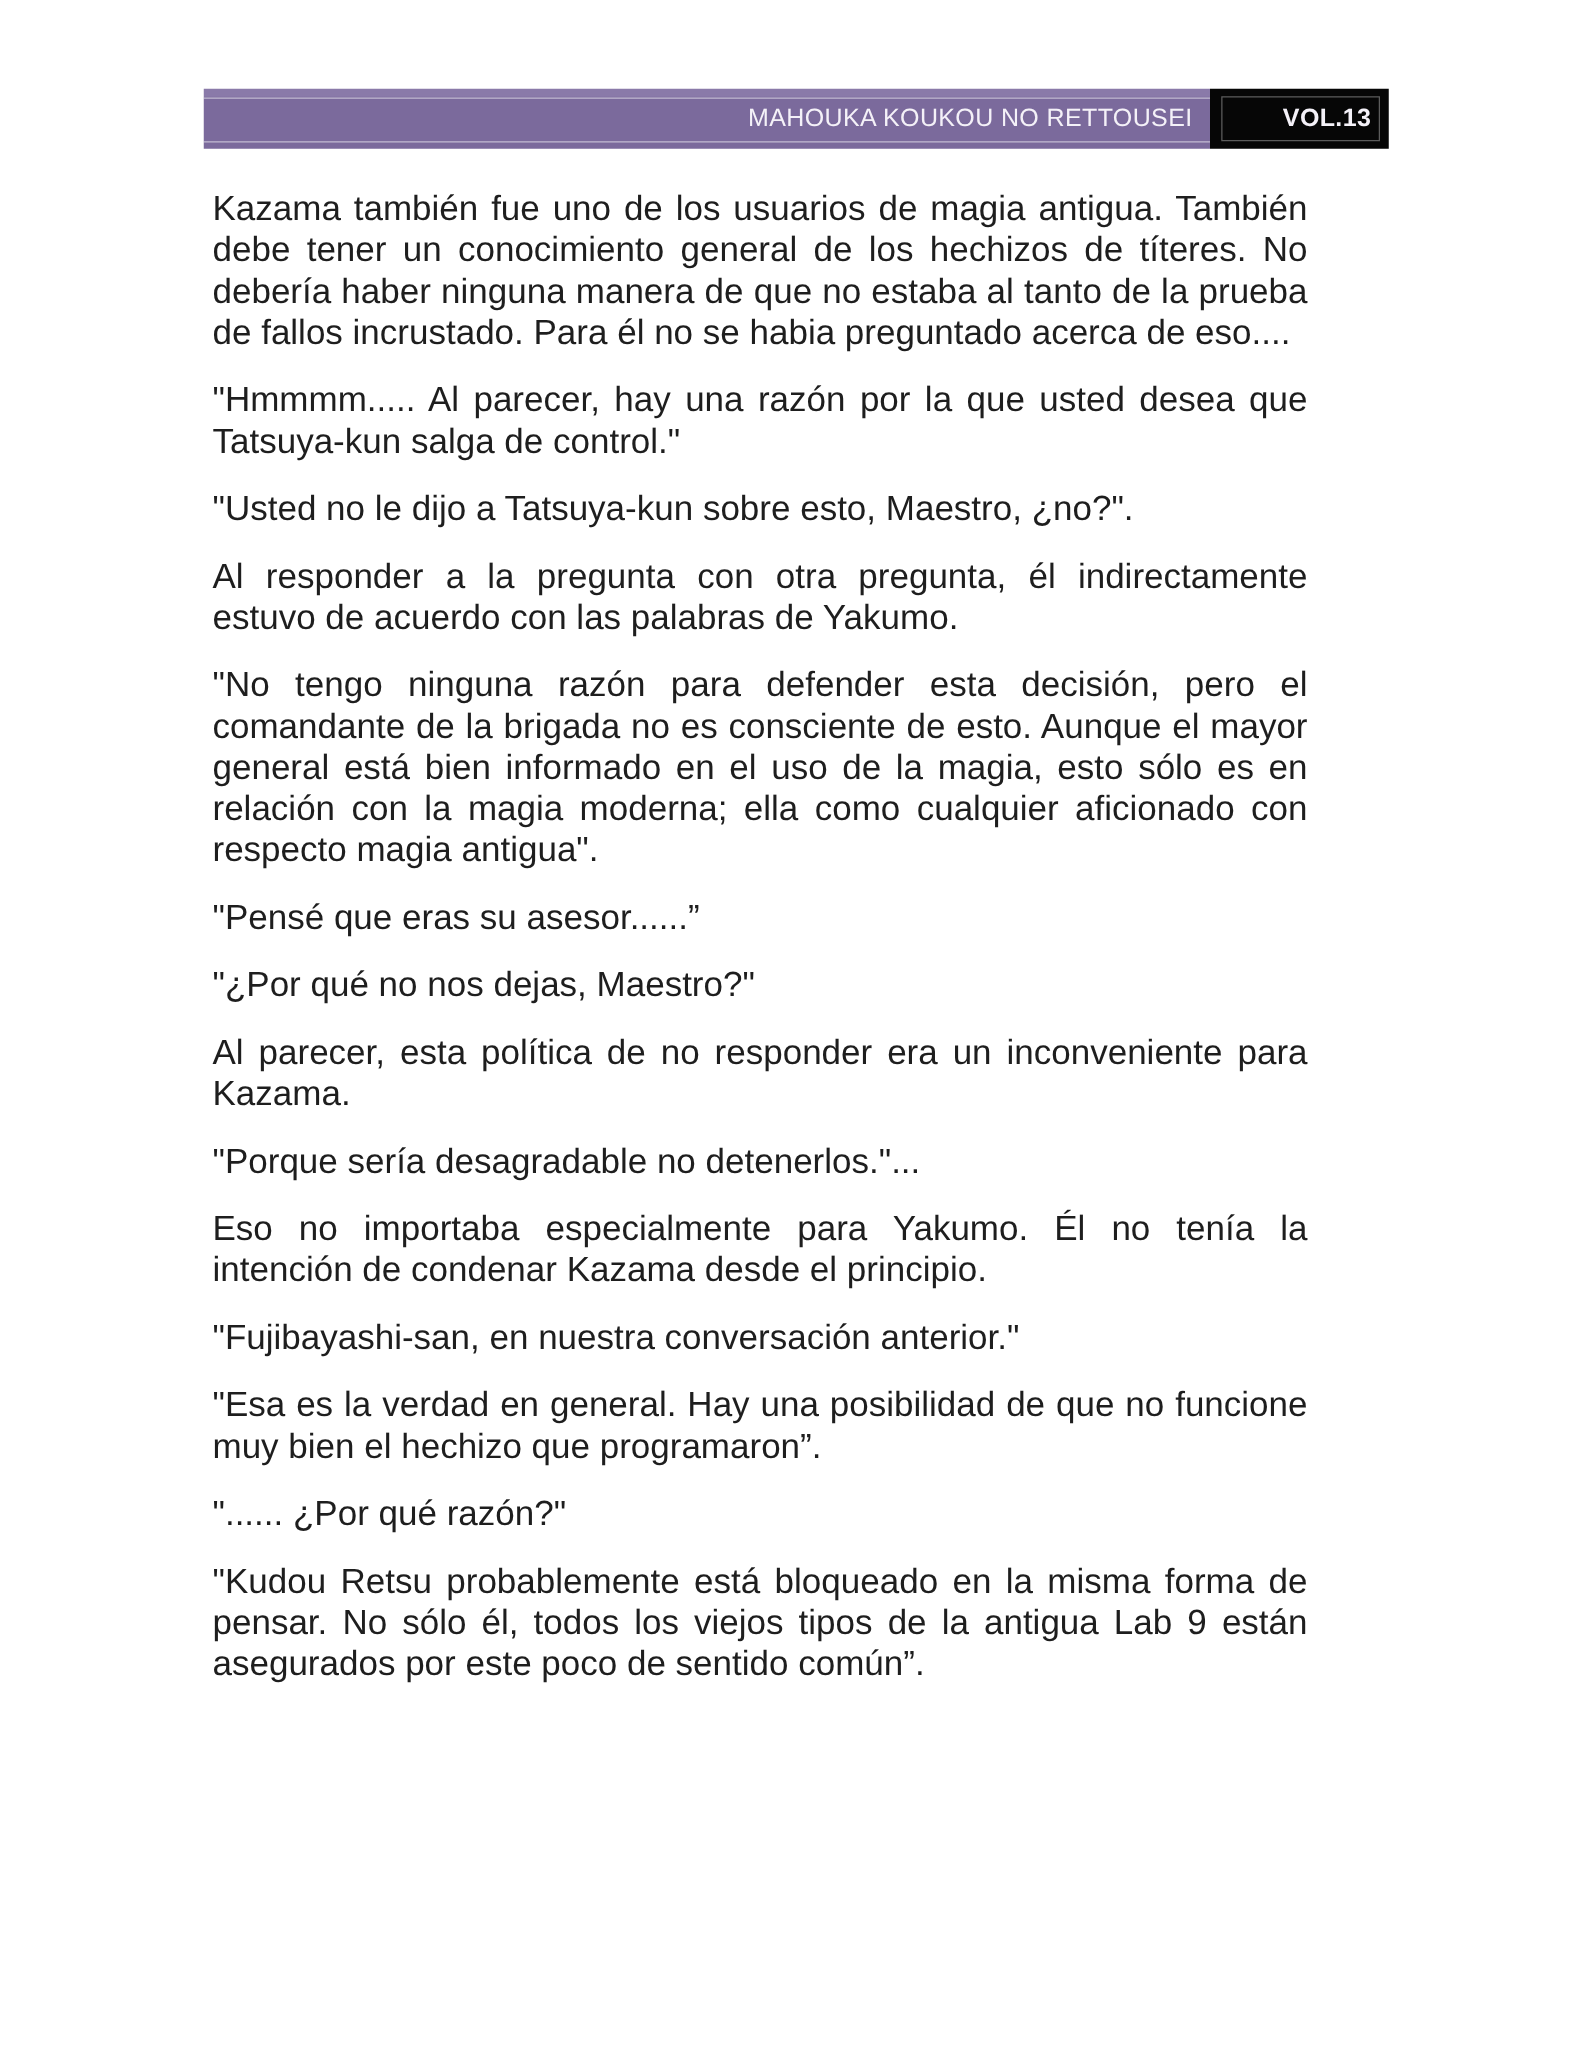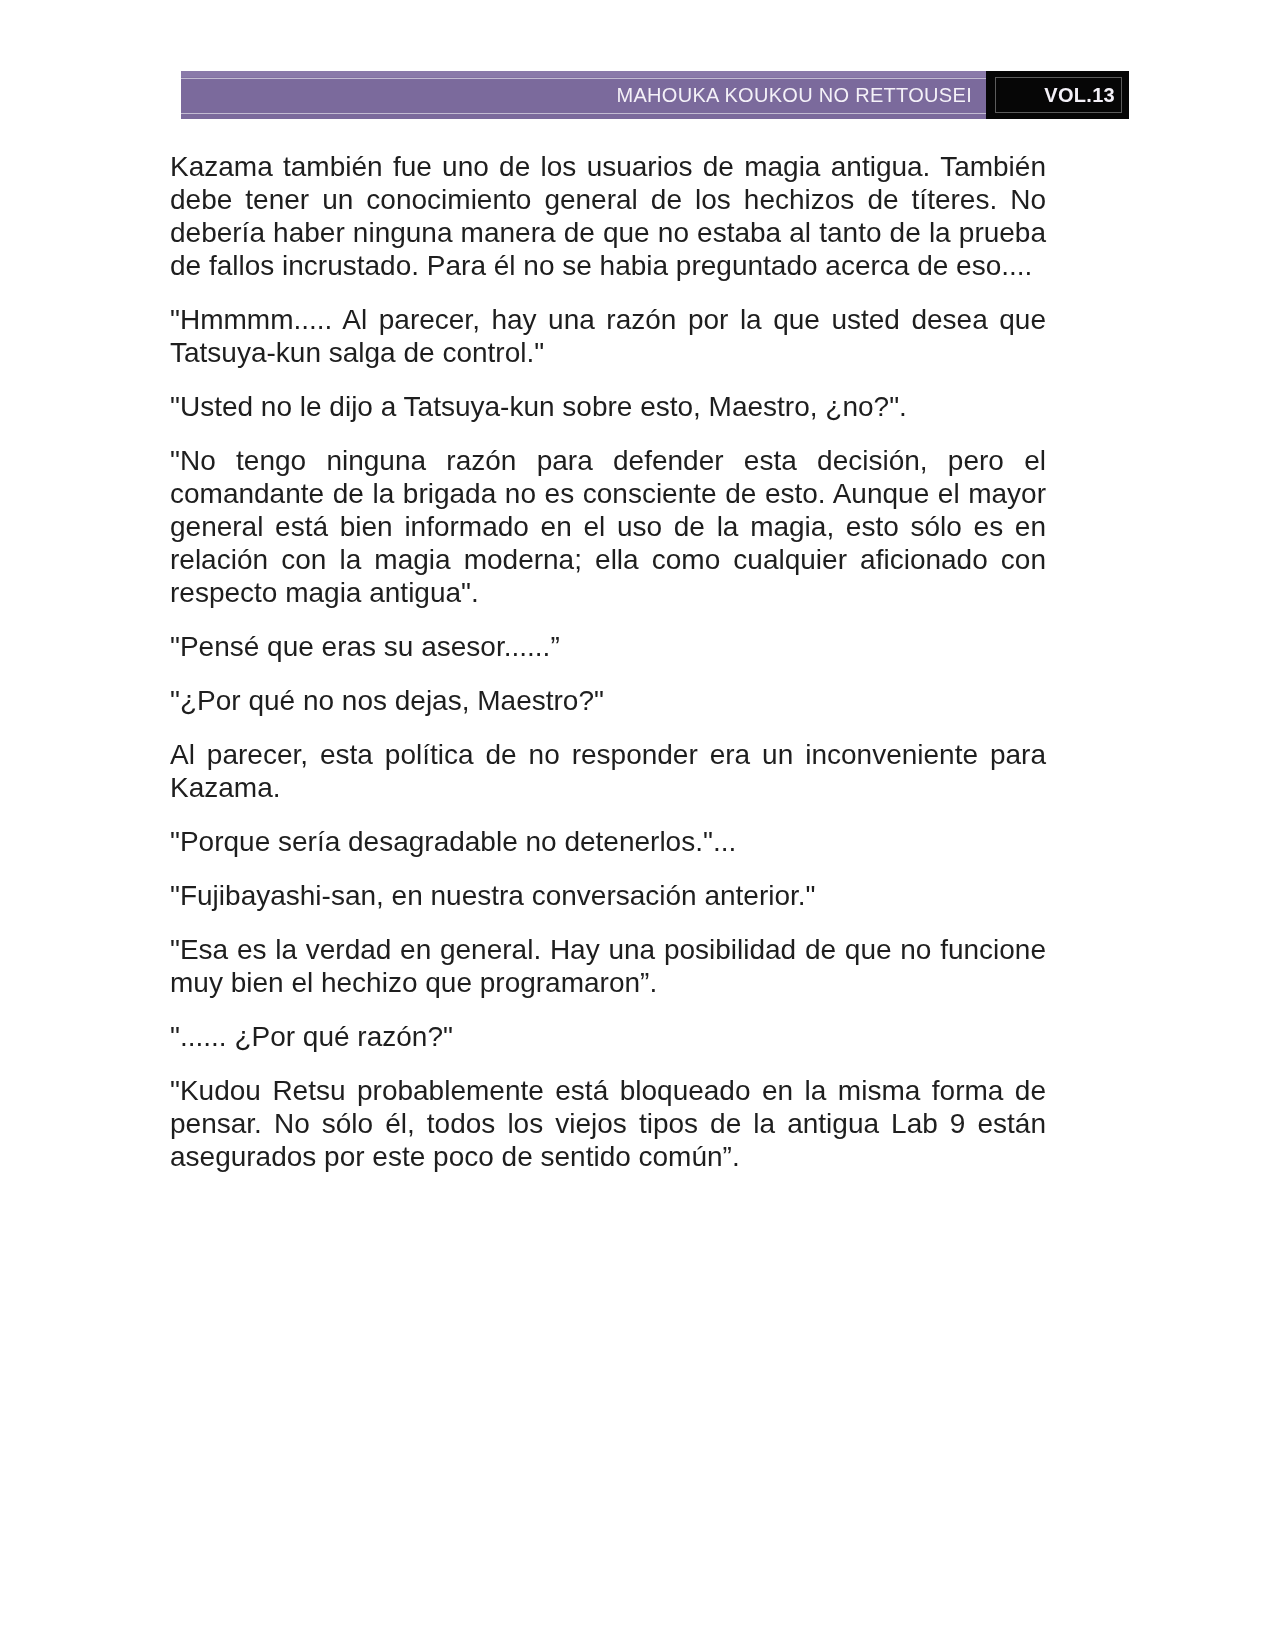--- a/index.html
+++ b/index.html
@@ -12,21 +12,21 @@
     width: 1275px;
     height: 1650px;
     background: var(--page-bg, #ffffff);
     font-family: "Liberation Sans", "DejaVu Sans", sans-serif;
     overflow: hidden;
   }
 
   
   .header-bar {
     position: absolute;
-    left: 181px;
+    left: 163px;
     top: 71px;
     width: 948px;
     height: 48px;
     display: flex;
     justify-content: center;
   }
   .bar-purple {
     flex: 1;
     position: relative;
     background: linear-gradient(
@@ -113,24 +113,26 @@
     </div>
     <div class="bar-black">
       <span class="bar-volume">VOL.13</span>
     </div>
   </div>
 
   <main class="content">
     <p>Kazama también fue uno de los usuarios de magia antigua. También debe tener un conocimiento general de los hechizos de títeres. No debería haber ninguna manera de que no estaba al tanto de la prueba de fallos incrustado. Para él no se habia preguntado acerca de eso....</p>
     <p>"Hmmmm..... Al parecer, hay una razón por la que usted desea que Tatsuya-kun salga de control."</p>
     <p>"Usted no le dijo a Tatsuya-kun sobre esto, Maestro, ¿no?".</p>
+    <p>Al responder a la pregunta con otra pregunta, él indirectamente estuvo de acuerdo con las palabras de Yakumo.</p>
     <p>"No tengo ninguna razón para defender esta decisión, pero el comandante de la brigada no es consciente de esto. Aunque el mayor general está bien informado en el uso de la magia, esto sólo es en relación con la magia moderna; ella como cualquier aficionado con respecto magia antigua".</p>
     <p>"Pensé que eras su asesor......”</p>
     <p>"¿Por qué no nos dejas, Maestro?"</p>
     <p>Al parecer, esta política de no responder era  un inconveniente para Kazama.</p>
     <p>"Porque sería desagradable no detenerlos."...</p>
+    <p>Eso no importaba especialmente para Yakumo. Él no tenía la intención de condenar Kazama desde el principio.</p>
     <p>"Fujibayashi-san, en nuestra conversación anterior."</p>
     <p>"Esa es la verdad en general. Hay una posibilidad de que no funcione muy bien el hechizo que programaron”.</p>
     <p>"...... ¿Por qué razón?"</p>
     <p>"Kudou Retsu probablemente está bloqueado en la misma forma de pensar. No sólo él, todos los viejos tipos de la antigua Lab 9 están asegurados por este poco de sentido común”.</p>
   </main>
 
 </div>
 
 </body></html>

